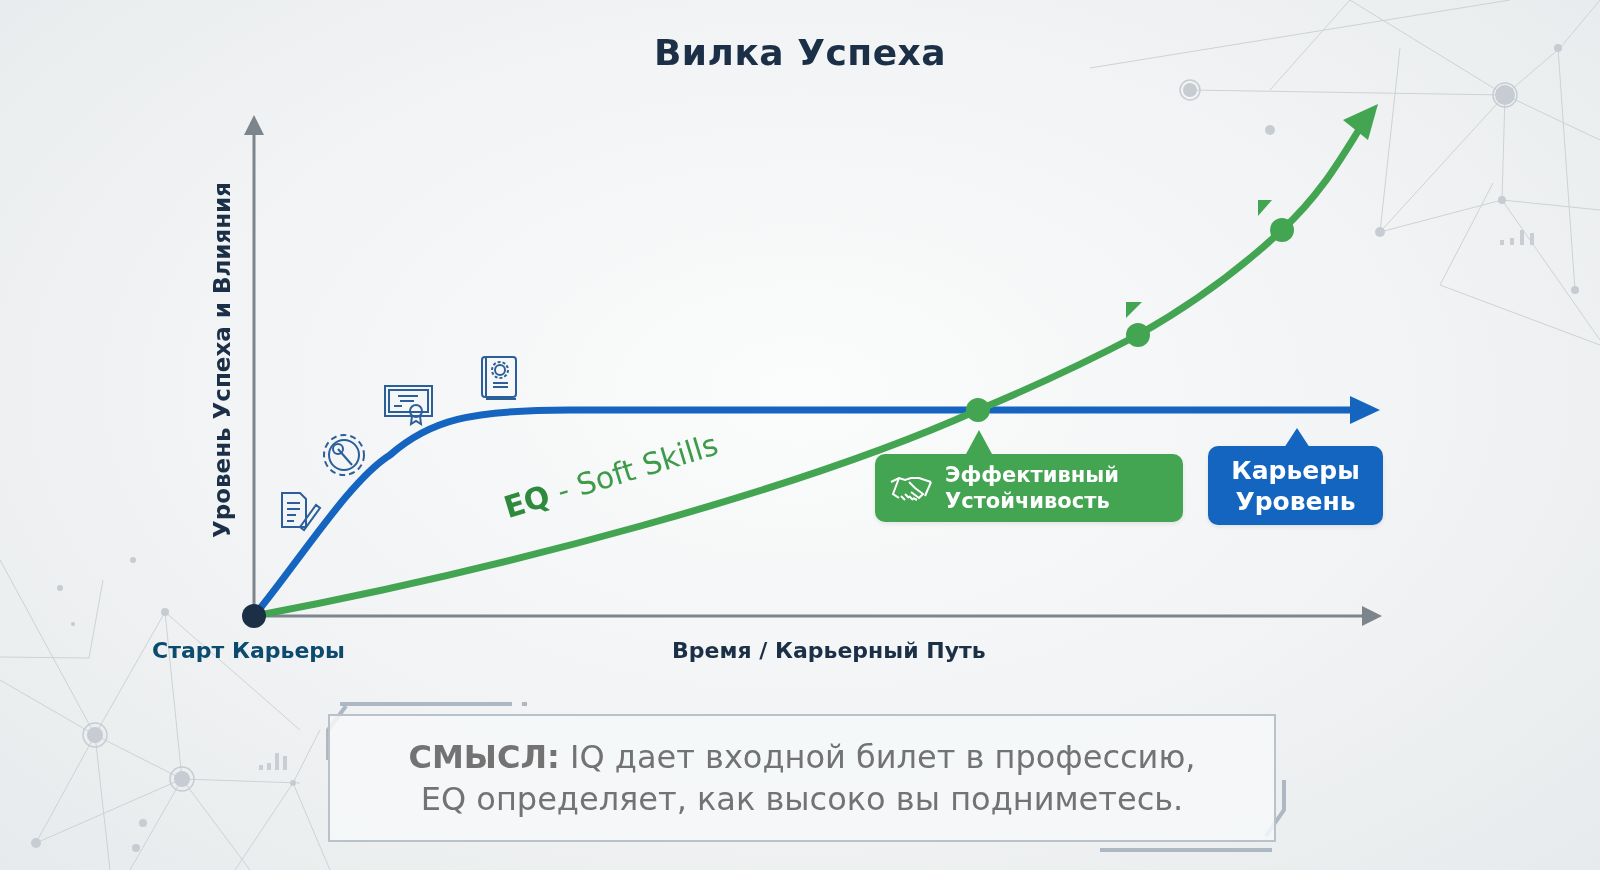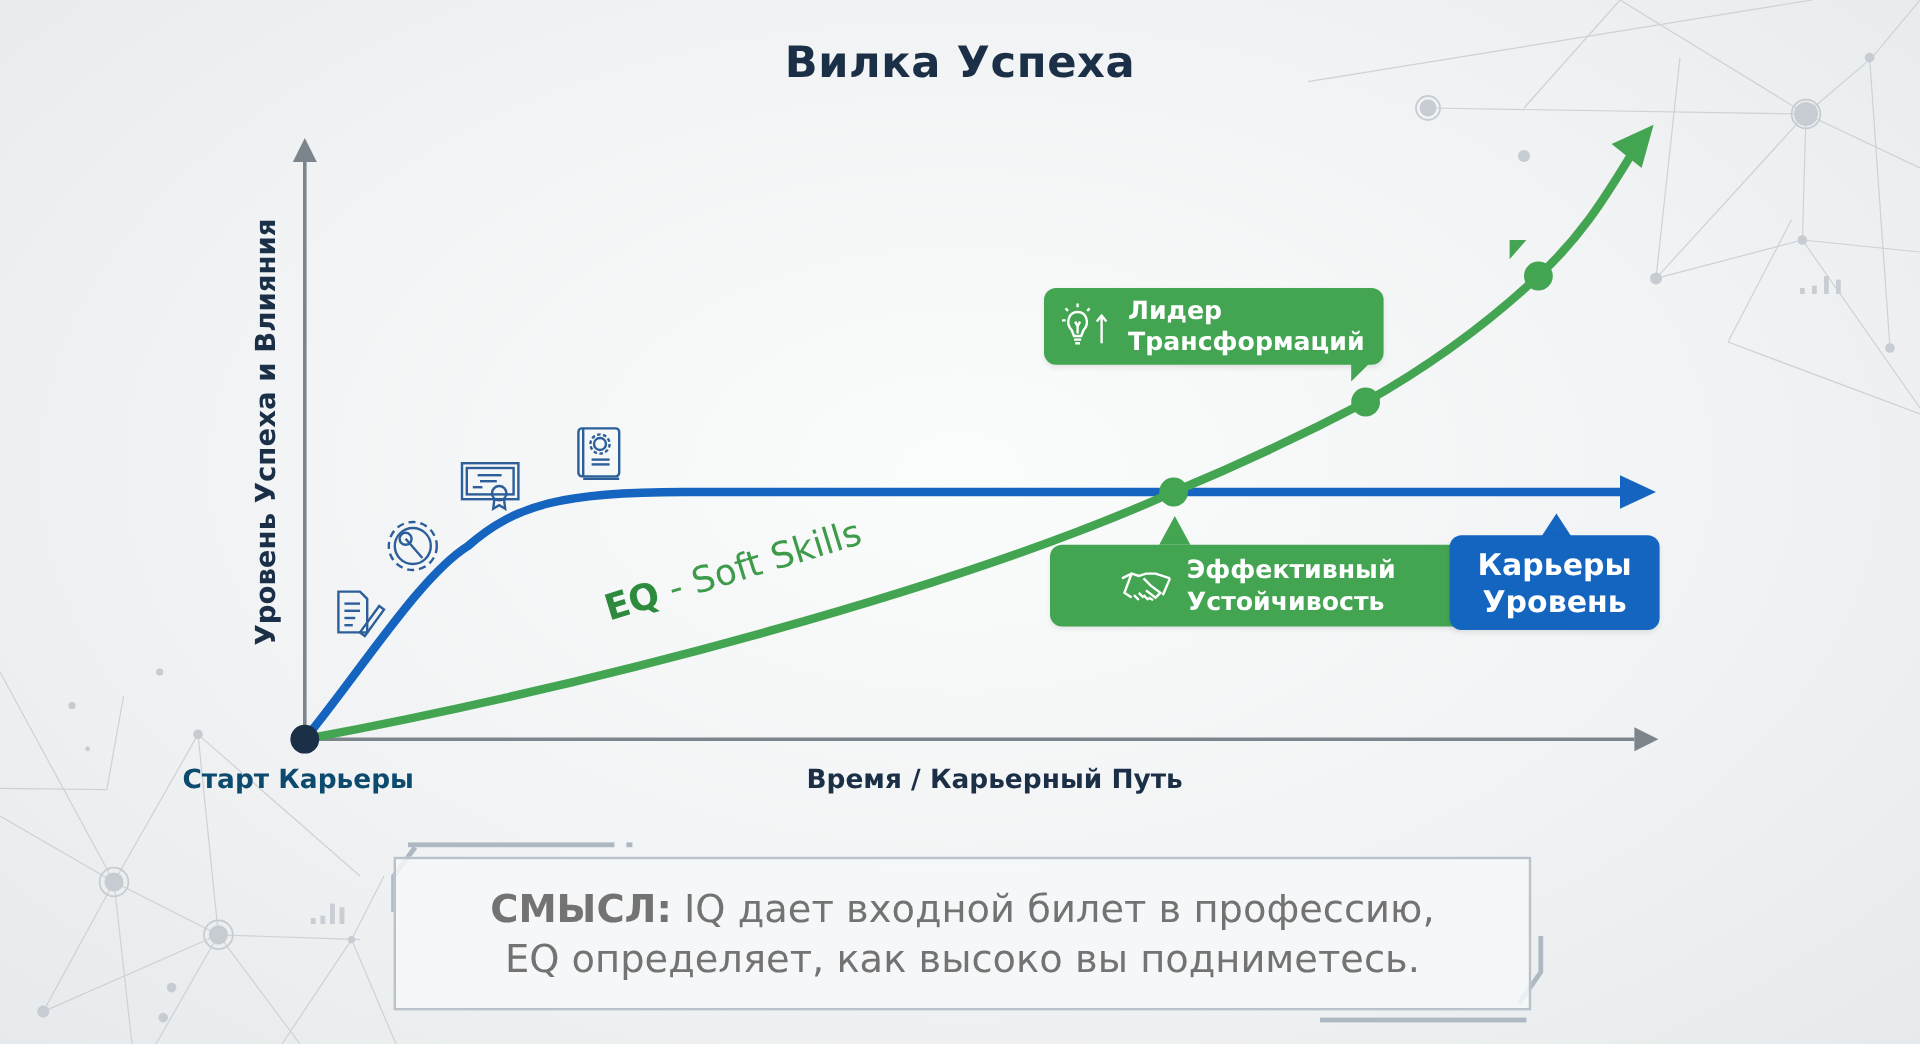--- a/index.html
+++ b/index.html
@@ -188,52 +188,34 @@
 
   <div class="ylabel">Уровень Успеха и Влияния</div>
   <div class="xlabel-start">Старт Карьеры</div>
   <div class="xlabel-main">Время / Карьерный Путь</div>
 
   <div class="eq-label">
     <b>EQ</b><span> - Soft Skills</span>
   </div>
 
   <div class="tail" style="left:966px;top:430px;border-left:13px solid transparent;border-right:13px solid transparent;border-bottom:24px solid #43a552;"></div>
-  <div class="bubble green" style="left:875px;top:454px;width:308px;height:68px;padding-left:44px;">
+  <div class="bubble green" style="left:875px;top:454px;width:308px;height:68px;">
     <svg class="ico" viewBox="0 0 44 44" fill="none" stroke="#fff" stroke-width="2">
       <path d="M2,16 L10,12 L16,14 L22,12 L30,12 L42,16"></path>
       <path d="M10,12 L4,28 L10,32"></path>
       <path d="M42,16 L36,30"></path>
       <path d="M20,16 L26,22 L34,28 L30,32 L22,26"></path>
       <path d="M12,30 L16,34 M16,28 L20,32 M20,30 L24,34 M24,32 L28,34"></path>
     </svg>
     <div class="text">
       <div>Эффективный</div>
       <div>Устойчивость</div>
     </div>
   </div>
 
-  <div class="bubble green" style="left:870px;top:240px;width:283px;height:64px;">
-    <svg class="ico" viewBox="0 0 44 44" fill="none" stroke="#fff" stroke-width="2">
-      <path d="M14,10 C6,10 4,20 9,25 L11,30 L17,30 L19,25 C24,20 22,10 14,10 Z"></path>
-      <line x1="11" y1="33" x2="17" y2="33"></line>
-      <line x1="12" y1="36" x2="16" y2="36"></line>
-      <path d="M12,18 L14,22 L16,18 M14,22 L14,28"></path>
-      <line x1="14" y1="3" x2="14" y2="6"></line>
-      <line x1="4" y1="7" x2="6" y2="9"></line>
-      <line x1="24" y1="7" x2="22" y2="9"></line>
-      <line x1="1" y1="17" x2="4" y2="17"></line>
-      <line x1="34" y1="14" x2="34" y2="36"></line>
-      <path d="M30,18 L34,13 L38,18"></path>
-    </svg>
-    <div class="text">
-      <div>Лидер</div>
-      <div>Трансформаций</div>
-    </div>
-  </div>
   <div class="tail" style="left:1126px;top:302px;border-left:0 solid transparent;border-right:16px solid transparent;border-top:16px solid #43a552;"></div>
 
   <div class="tail" style="left:1258px;top:200px;border-left:0 solid transparent;border-right:14px solid transparent;border-top:16px solid #43a552;"></div>
 
   <div class="tail" style="left:1284px;top:428px;border-left:13px solid transparent;border-right:13px solid transparent;border-bottom:20px solid #1465c0;"></div>
   <div class="bubble blue" style="left:1208px;top:446px;width:175px;height:79px;justify-content:center;">
     <div class="text" style="font-size:25px;line-height:31px;text-align:center;">
       <div>Карьеры</div>
       <div>Уровень</div>
     </div>

